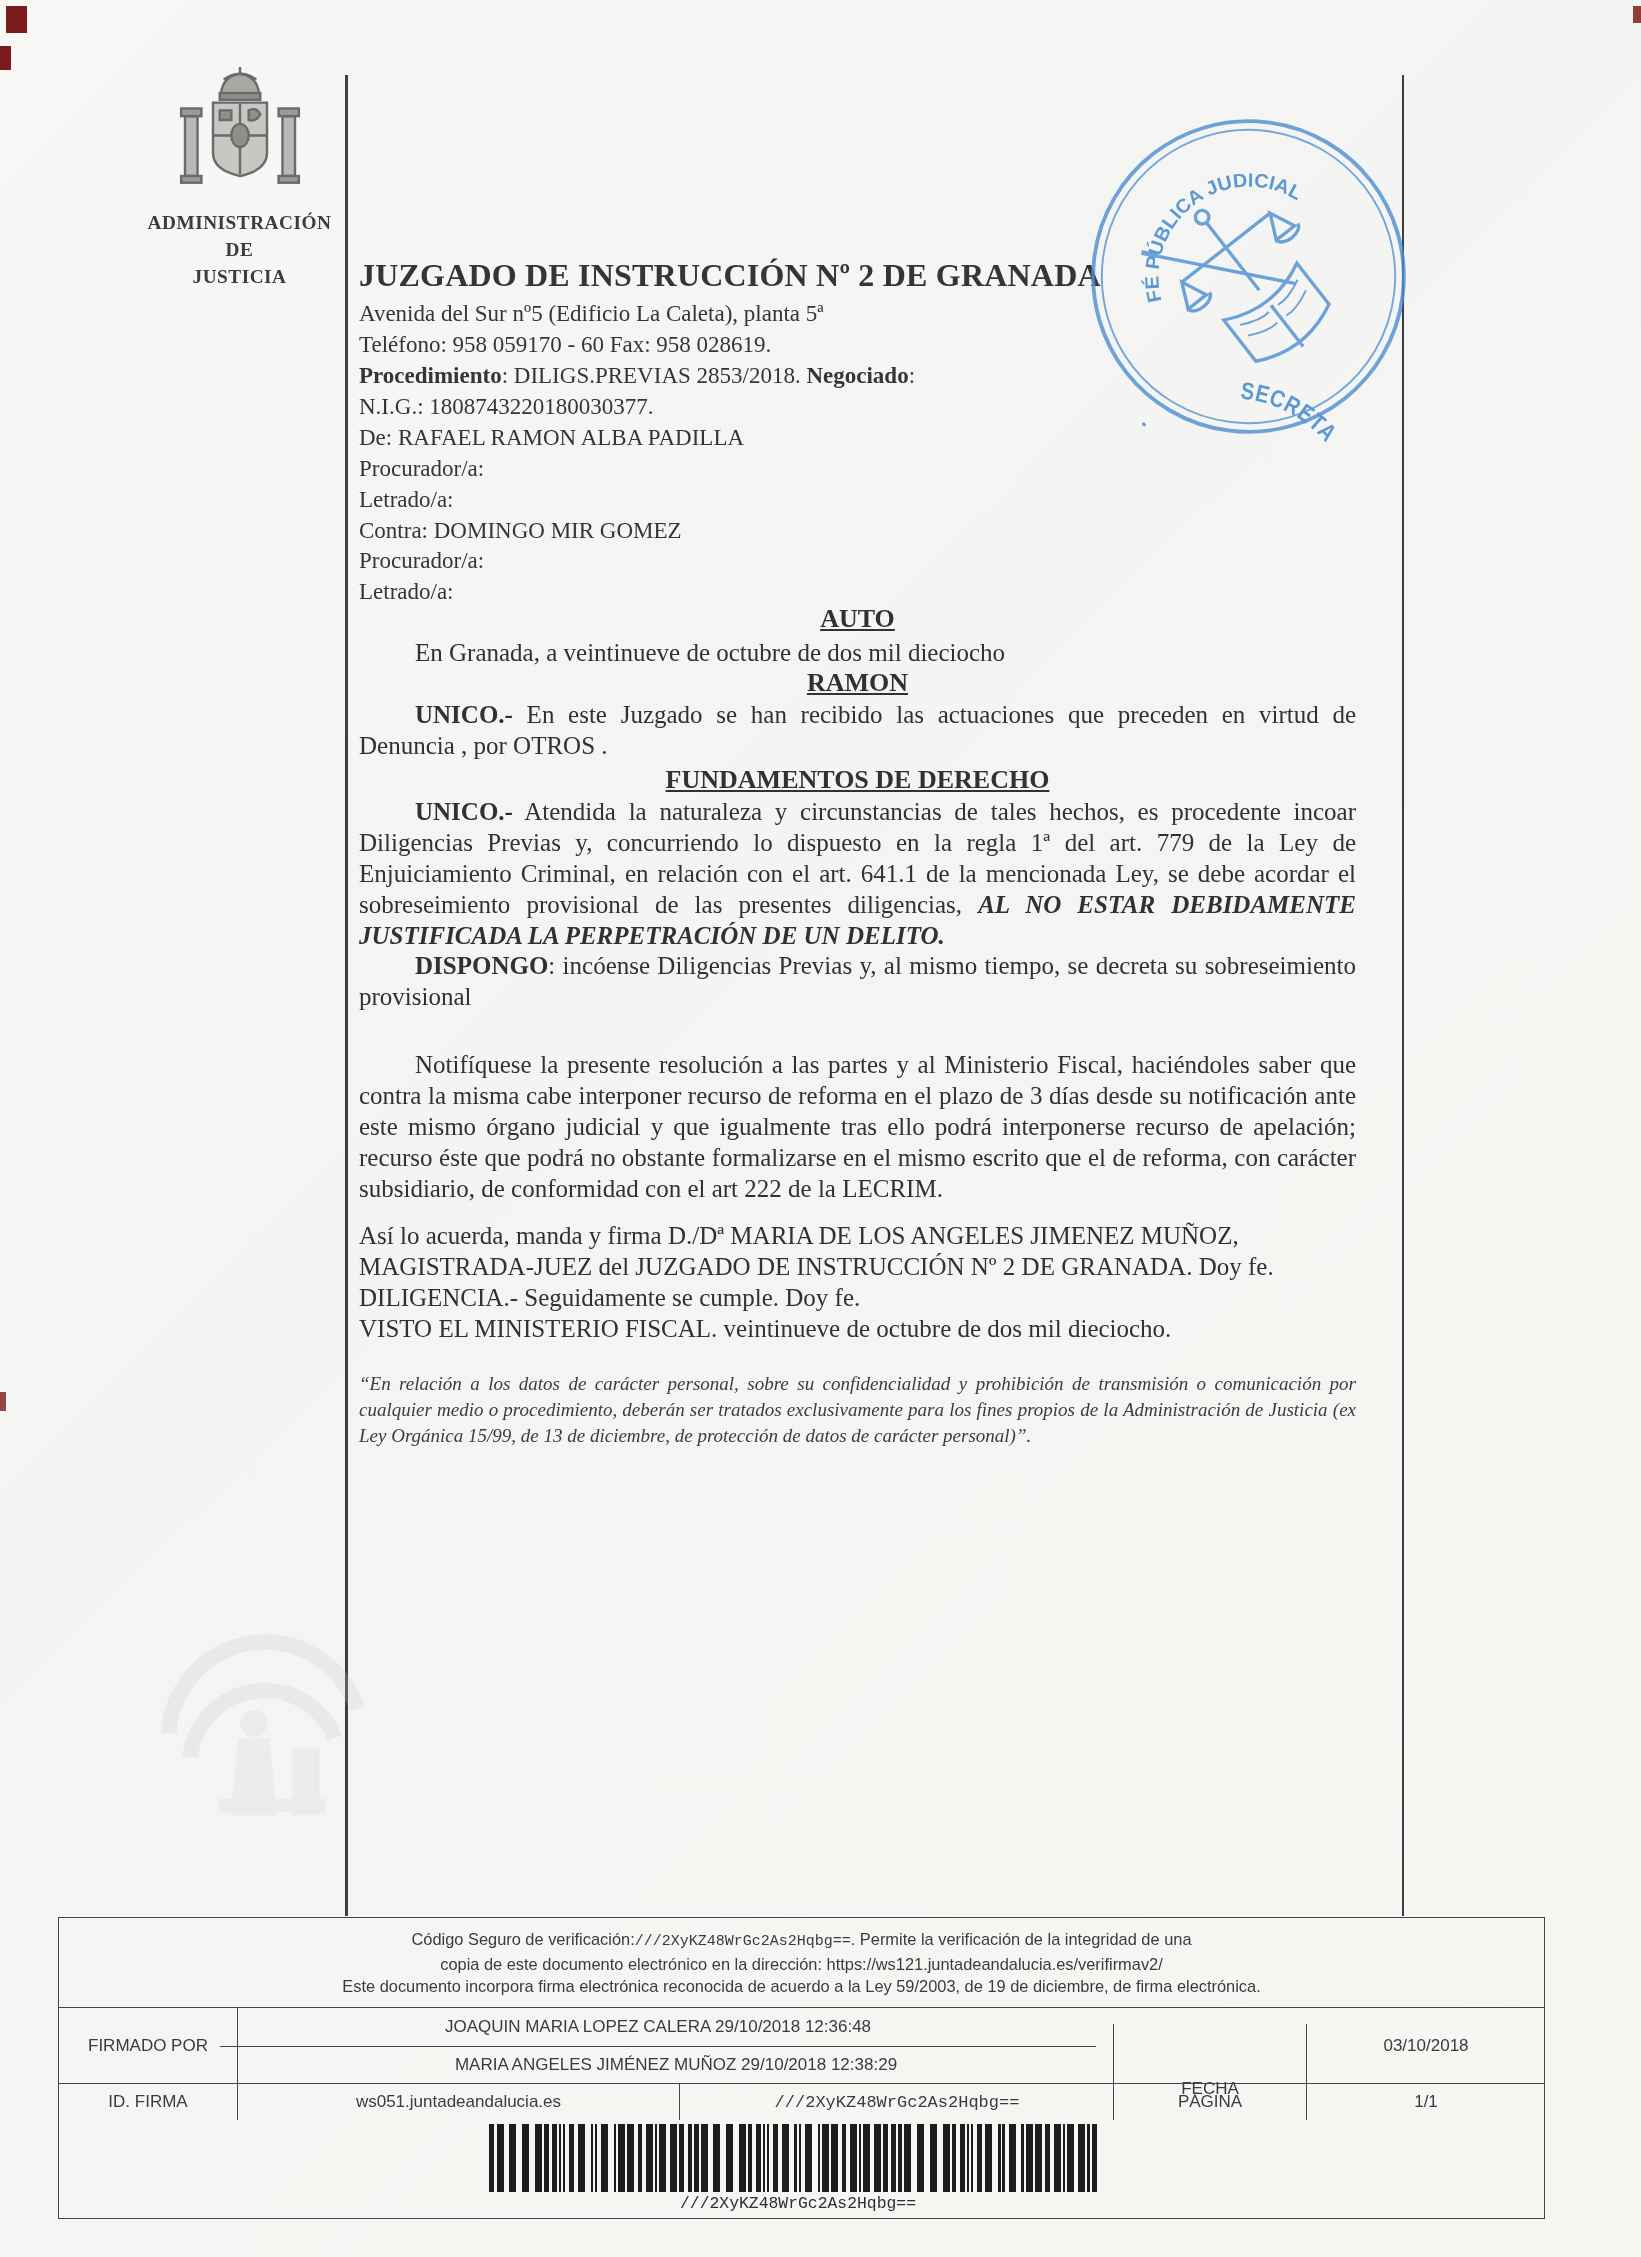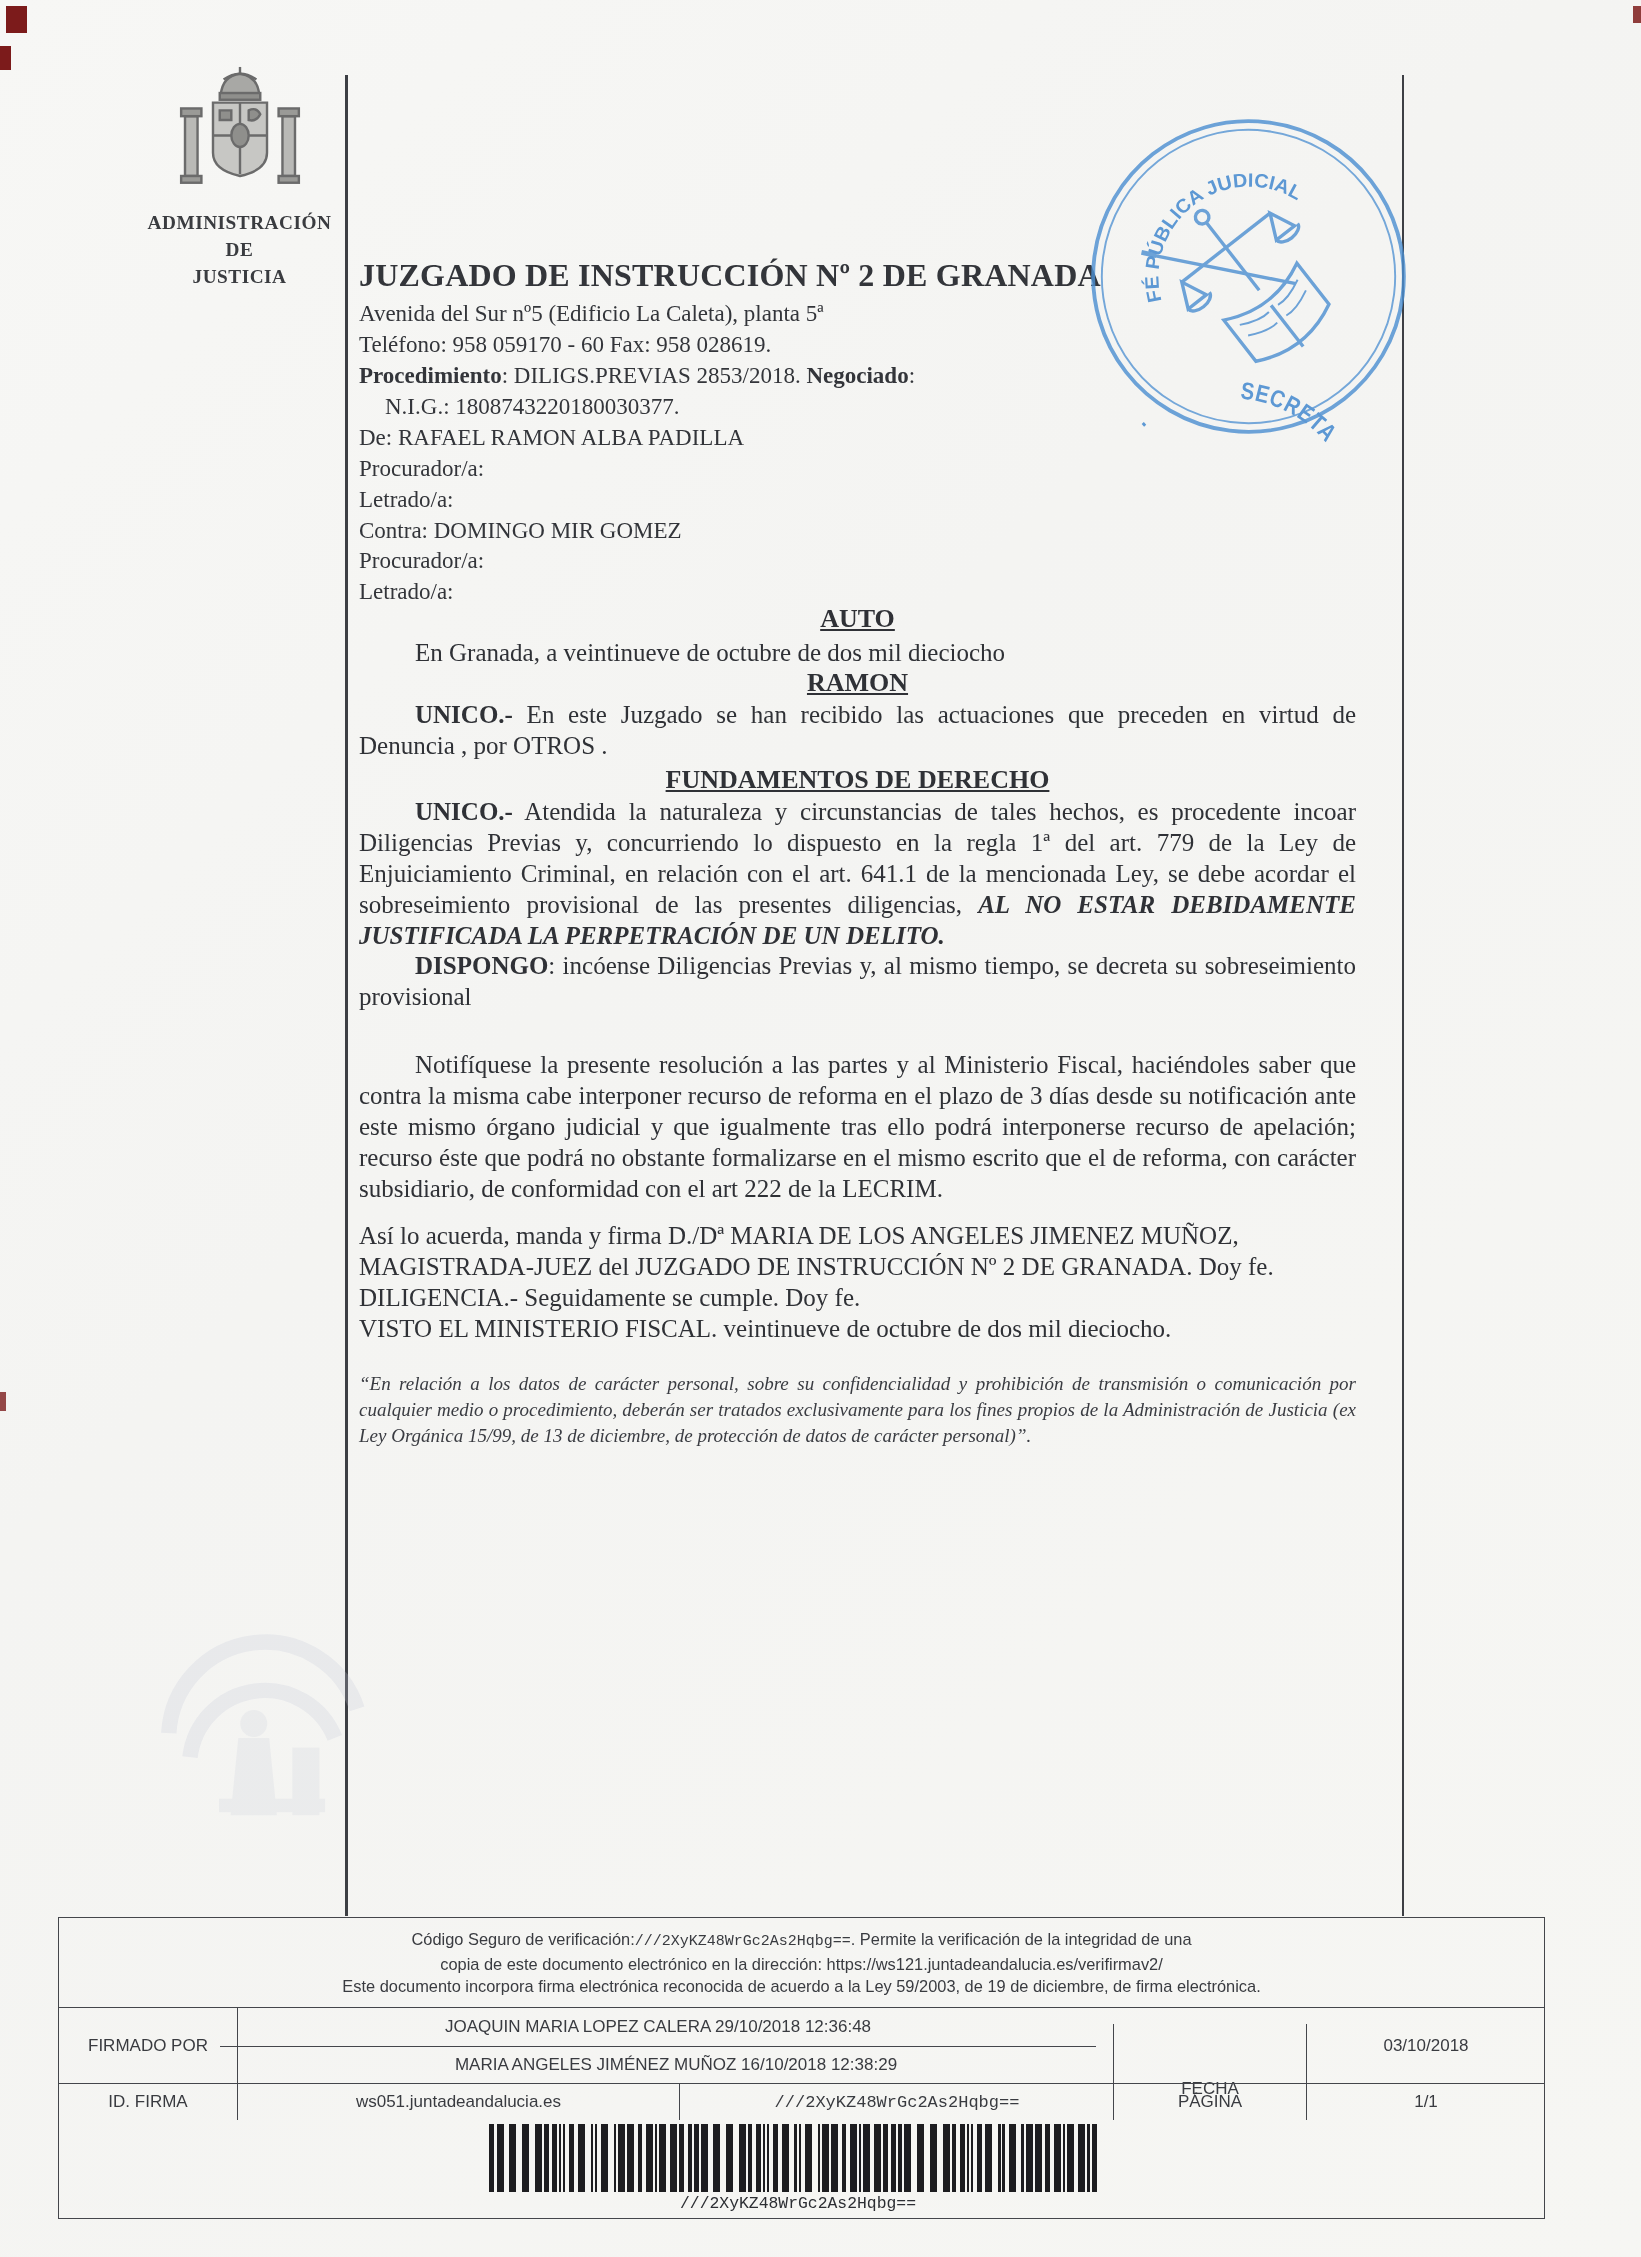--- a/index.html
+++ b/index.html
@@ -93,21 +93,21 @@
   <div class="admin-line" style="top:212px;">ADMINISTRACIÓN</div>
   <div class="admin-line" style="top:239px;">DE</div>
   <div class="admin-line" style="top:266px;">JUSTICIA</div>
 
   <div class="court-title">JUZGADO DE INSTRUCCIÓN Nº 2 DE GRANADA</div>
   <div class="hdr-line" style="top:301px;">Avenida del Sur nº5 (Edificio La Caleta), planta 5ª</div>
   <div class="hdr-line" style="top:332px;">Teléfono: 958 059170 - 60  Fax: 958 028619.</div>
   <div class="hdr-line" style="top:363px;">
     <span class="b">Procedimiento</span><span>: DILIGS.PREVIAS  2853/2018. </span><span class="b">Negociado</span><span>:</span>
   </div>
-  <div class="hdr-line" style="top:394px;margin-left:26px;">N.I.G.: 1808743220180030377.</div>
+  <div class="hdr-line" style="top:394px;">N.I.G.: 1808743220180030377.</div>
   <div class="hdr-line" style="top:425px;">De: RAFAEL RAMON ALBA PADILLA</div>
   <div class="hdr-line" style="top:456px;">Procurador/a:</div>
   <div class="hdr-line" style="top:487px;">Letrado/a:</div>
   <div class="hdr-line" style="top:518px;">Contra: DOMINGO MIR GOMEZ</div>
   <div class="hdr-line" style="top:548px;">Procurador/a:</div>
   <div class="hdr-line" style="top:579px;">Letrado/a:</div>
 
   <svg id="stamp" width="357" height="357" viewBox="-185 -185 370 370">
     <g fill="none" stroke="#4d8fd1">
       <circle r="161" stroke-width="4" opacity=".9"></circle>
@@ -183,21 +183,21 @@
       <div>Este documento incorpora firma electrónica reconocida de acuerdo a la Ley 59/2003, de 19 de diciembre, de firma electrónica.</div>
     </div>
 
     <div class="cell vr" style="left:0;top:90px;width:179px;height:75px;">
       <span>FIRMADO POR</span>
     </div>
     <div class="cell" style="left:161px;top:90px;width:876px;height:39px;border-bottom:1.9px solid #44464b;">
       <span>JOAQUIN MARIA LOPEZ CALERA 29/10/2018 12:36:48</span>
     </div>
     <div class="cell" style="left:179px;top:128px;width:876px;height:37px;">
-      <span>MARIA ANGELES JIMÉNEZ MUÑOZ 16/10/2018 12:38:29</span>
+      <span>MARIA ANGELES JIMÉNEZ MUÑOZ 29/10/2018 12:38:29</span>
     </div>
     <div class="cell vr" style="left:1054px;top:106px;width:194px;height:75px;border-left:1.9px solid #44464b;align-items:flex-end;">
       <span>FECHA</span>
     </div>
     <div class="cell" style="left:1248px;top:90px;width:238px;height:75px;">
       <span>03/10/2018</span>
     </div>
 
     <div class="cell vr" style="left:0;top:165px;width:179px;height:37px;border-top:1.9px solid #44464b;">
       <span>ID. FIRMA</span>

